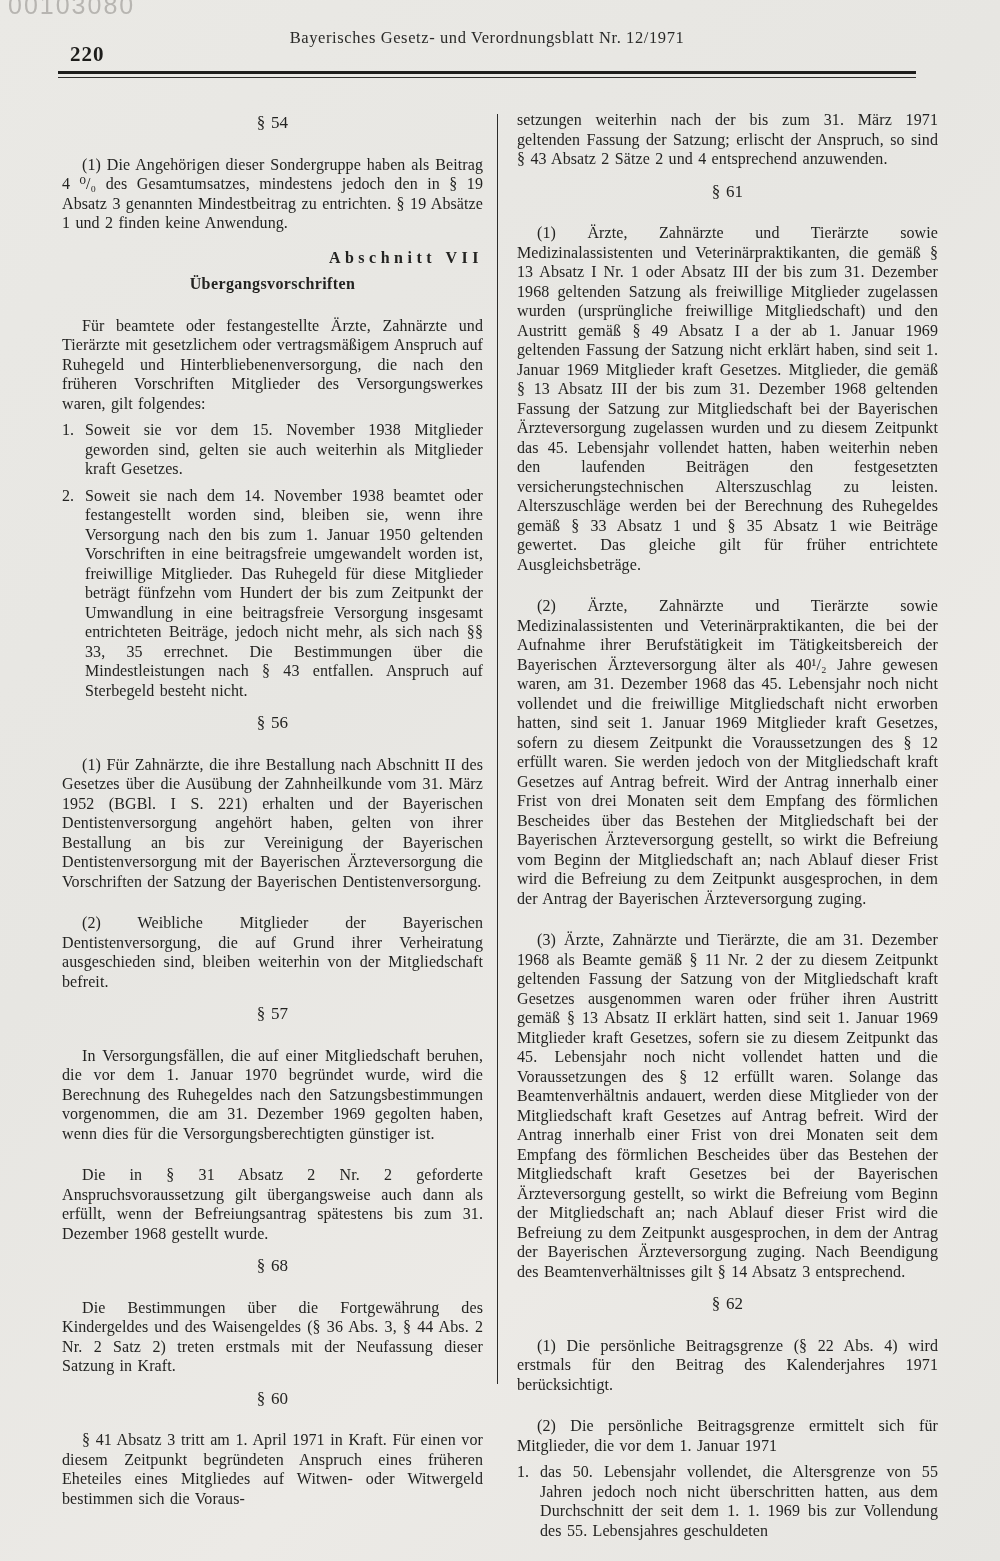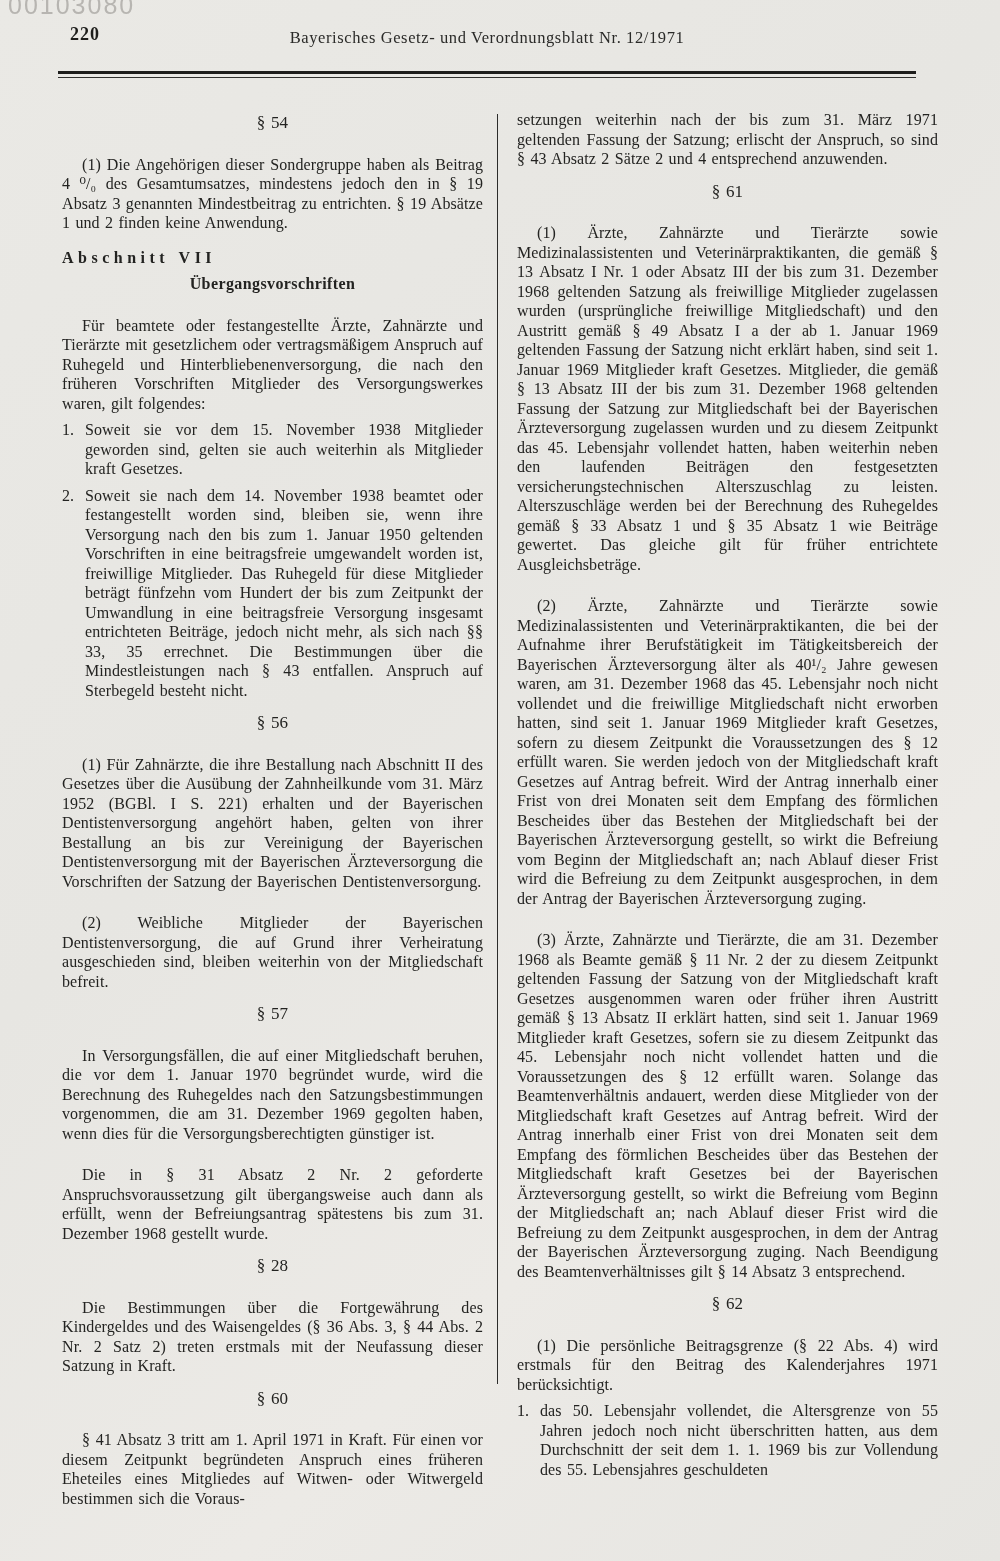--- a/index.html
+++ b/index.html
@@ -14,22 +14,22 @@
     background:linear-gradient(135deg,#eae9e5 0%,#e7e6e2 40%,#eceae6 70%,#e6e5e1 100%);
     color:#242422;
     overflow:hidden;
   }
   .corner-mark{
     position:absolute;top:-9px;left:8px;
     font-family:"Liberation Sans",sans-serif;
     font-size:25px;letter-spacing:2px;color:#b7b5b1;
   }
   .page-number{
-    position:absolute;top:24px;left:70px;
-    font-size:18px;font-weight:bold;letter-spacing:1px;color:#1d1d1b;
+    position:absolute;top:42px;left:70px;
+    font-size:21px;font-weight:bold;letter-spacing:1px;color:#1d1d1b;
   }
   .header-title{
     position:absolute;top:28px;left:58px;width:858px;
     text-align:center;font-size:16.5px;letter-spacing:0.6px;color:#2a2a28;
   }
   .header-rule{
     position:absolute;top:71px;left:58px;width:858px;
     height:3px;
     border-top:3px solid #1e1e1c;
     border-bottom:1px solid #2f2f2d;
@@ -48,21 +48,21 @@
     text-align:justify;
     letter-spacing:0.1px;word-spacing:1.2px;
     color:#232321;
   }
   .sect{
     text-align:center;text-indent:0;
     font-size:17px;
     margin:13px 0 5px 0;
   }
   .chap{
-    text-align:left;font-weight:bold;
+    text-align:right;font-weight:bold;
     letter-spacing:4.5px;
     margin:15px 0 3px 0;
   }
   .subchap{
     text-align:center;font-weight:bold;
     letter-spacing:0.4px;
     margin:7px 0 3px 0;
   }
   .para{margin:22px 0 0 0;text-indent:20px;}
   .para.cont{margin-top:0;text-indent:0;}
@@ -95,32 +95,33 @@
         <div class="item">
           <span class="mk">2.</span>
           <span class="tx">Soweit sie nach dem 14. November 1938 beamtet oder festangestellt worden sind, bleiben sie, wenn ihre Versorgung nach den bis zum 1. Januar 1950 geltenden Vorschriften in eine beitragsfreie umgewandelt worden ist, freiwillige Mitglieder. Das Ruhegeld für diese Mitglieder beträgt fünfzehn vom Hundert der bis zum Zeitpunkt der Umwandlung in eine beitragsfreie Versorgung insgesamt entrichteten Beiträge, jedoch nicht mehr, als sich nach §§ 33, 35 errechnet. Die Bestimmungen über die Mindestleistungen nach § 43 entfallen. Anspruch auf Sterbegeld besteht nicht.</span>
         </div>
         <div class="sect">§ 56</div>
         <div class="para">(1) Für Zahnärzte, die ihre Bestallung nach Abschnitt II des Gesetzes über die Ausübung der Zahnheilkunde vom 31. März 1952 (BGBl. I S. 221) erhalten und der Bayerischen Dentistenversorgung angehört haben, gelten von ihrer Bestallung an bis zur Vereinigung der Bayerischen Dentistenversorgung mit der Bayerischen Ärzteversorgung die Vorschriften der Satzung der Bayerischen Dentistenversorgung.</div>
         <div class="para">(2) Weibliche Mitglieder der Bayerischen Dentistenversorgung, die auf Grund ihrer Verheiratung ausgeschieden sind, bleiben weiterhin von der Mitgliedschaft befreit.</div>
         <div class="sect">§ 57</div>
         <div class="para">In Versorgungsfällen, die auf einer Mitgliedschaft beruhen, die vor dem 1. Januar 1970 begründet wurde, wird die Berechnung des Ruhegeldes nach den Satzungsbestimmungen vorgenommen, die am 31. Dezember 1969 gegolten haben, wenn dies für die Versorgungsberechtigten günstiger ist.</div>
         <div class="para">Die in § 31 Absatz 2 Nr. 2 geforderte Anspruchsvoraussetzung gilt übergangsweise auch dann als erfüllt, wenn der Befreiungsantrag spätestens bis zum 31. Dezember 1968 gestellt wurde.</div>
-        <div class="sect">§ 28</div>
+        <div class="sect">§ 68</div>
         <div class="para">Die Bestimmungen über die Fortgewährung des Kindergeldes und des Waisengeldes (§ 36 Abs. 3, § 44 Abs. 2 Nr. 2 Satz 2) treten erstmals mit der Neufassung dieser Satzung in Kraft.</div>
         <div class="sect">§ 60</div>
         <div class="para">§ 41 Absatz 3 tritt am 1. April 1971 in Kraft. Für einen vor diesem Zeitpunkt begründeten Anspruch eines früheren Eheteiles eines Mitgliedes auf Witwen- oder Witwergeld bestimmen sich die Voraus-</div>
       </div>
     <div class="col" id="col-right">
         <div class="para cont">setzungen weiterhin nach der bis zum 31. März 1971 geltenden Fassung der Satzung; erlischt der Anspruch, so sind § 43 Absatz 2 Sätze 2 und 4 entsprechend anzuwenden.</div>
         <div class="sect">§ 61</div>
         <div class="para">(1) Ärzte, Zahnärzte und Tierärzte sowie Medizinalassistenten und Veterinärpraktikanten, die gemäß § 13 Absatz I Nr. 1 oder Absatz III der bis zum 31. Dezember 1968 geltenden Satzung als freiwillige Mitglieder zugelassen wurden (ursprüngliche freiwillige Mitgliedschaft) und den Austritt gemäß § 49 Absatz I a der ab 1. Januar 1969 geltenden Fassung der Satzung nicht erklärt haben, sind seit 1. Januar 1969 Mitglieder kraft Gesetzes. Mitglieder, die gemäß § 13 Absatz III der bis zum 31. Dezember 1968 geltenden Fassung der Satzung zur Mitgliedschaft bei der Bayerischen Ärzteversorgung zugelassen wurden und zu diesem Zeitpunkt das 45. Lebensjahr vollendet hatten, haben weiterhin neben den laufenden Beiträgen den festgesetzten versicherungstechnischen Alterszuschlag zu leisten. Alterszuschläge werden bei der Berechnung des Ruhegeldes gemäß § 33 Absatz 1 und § 35 Absatz 1 wie Beiträge gewertet. Das gleiche gilt für früher entrichtete Ausgleichsbeträge.</div>
         <div class="para">(2) Ärzte, Zahnärzte und Tierärzte sowie Medizinalassistenten und Veterinärpraktikanten, die bei der Aufnahme ihrer Berufstätigkeit im Tätigkeitsbereich der Bayerischen Ärzteversorgung älter als 40¹/₂ Jahre gewesen waren, am 31. Dezember 1968 das 45. Lebensjahr noch nicht vollendet und die freiwillige Mitgliedschaft nicht erworben hatten, sind seit 1. Januar 1969 Mitglieder kraft Gesetzes, sofern zu diesem Zeitpunkt die Voraussetzungen des § 12 erfüllt waren. Sie werden jedoch von der Mitgliedschaft kraft Gesetzes auf Antrag befreit. Wird der Antrag innerhalb einer Frist von drei Monaten seit dem Empfang des förmlichen Bescheides über das Bestehen der Mitgliedschaft bei der Bayerischen Ärzteversorgung gestellt, so wirkt die Befreiung vom Beginn der Mitgliedschaft an; nach Ablauf dieser Frist wird die Befreiung zu dem Zeitpunkt ausgesprochen, in dem der Antrag der Bayerischen Ärzteversorgung zuging.</div>
         <div class="para">(3) Ärzte, Zahnärzte und Tierärzte, die am 31. Dezember 1968 als Beamte gemäß § 11 Nr. 2 der zu diesem Zeitpunkt geltenden Fassung der Satzung von der Mitgliedschaft kraft Gesetzes ausgenommen waren oder früher ihren Austritt gemäß § 13 Absatz II erklärt hatten, sind seit 1. Januar 1969 Mitglieder kraft Gesetzes, sofern sie zu diesem Zeitpunkt das 45. Lebensjahr noch nicht vollendet hatten und die Voraussetzungen des § 12 erfüllt waren. Solange das Beamtenverhältnis andauert, werden diese Mitglieder von der Mitgliedschaft kraft Gesetzes auf Antrag befreit. Wird der Antrag innerhalb einer Frist von drei Monaten seit dem Empfang des förmlichen Bescheides über das Bestehen der Mitgliedschaft kraft Gesetzes bei der Bayerischen Ärzteversorgung gestellt, so wirkt die Befreiung vom Beginn der Mitgliedschaft an; nach Ablauf dieser Frist wird die Befreiung zu dem Zeitpunkt ausgesprochen, in dem der Antrag der Bayerischen Ärzteversorgung zuging. Nach Beendigung des Beamtenverhältnisses gilt § 14 Absatz 3 entsprechend.</div>
         <div class="sect">§ 62</div>
         <div class="para">(1) Die persönliche Beitragsgrenze (§ 22 Abs. 4) wird erstmals für den Beitrag des Kalenderjahres 1971 berücksichtigt.</div>
+        <div class="para">(2) Die persönliche Beitragsgrenze ermittelt sich für Mitglieder, die vor dem 1. Januar 1971</div>
         <div class="item">
           <span class="mk">1.</span>
           <span class="tx">das 50. Lebensjahr vollendet, die Altersgrenze von 55 Jahren jedoch noch nicht überschritten hatten, aus dem Durchschnitt der seit dem 1. 1. 1969 bis zur Vollendung des 55. Lebensjahres geschuldeten</span>
         </div>
       </div>
   </div>
 </div>
 
 </body></html>

